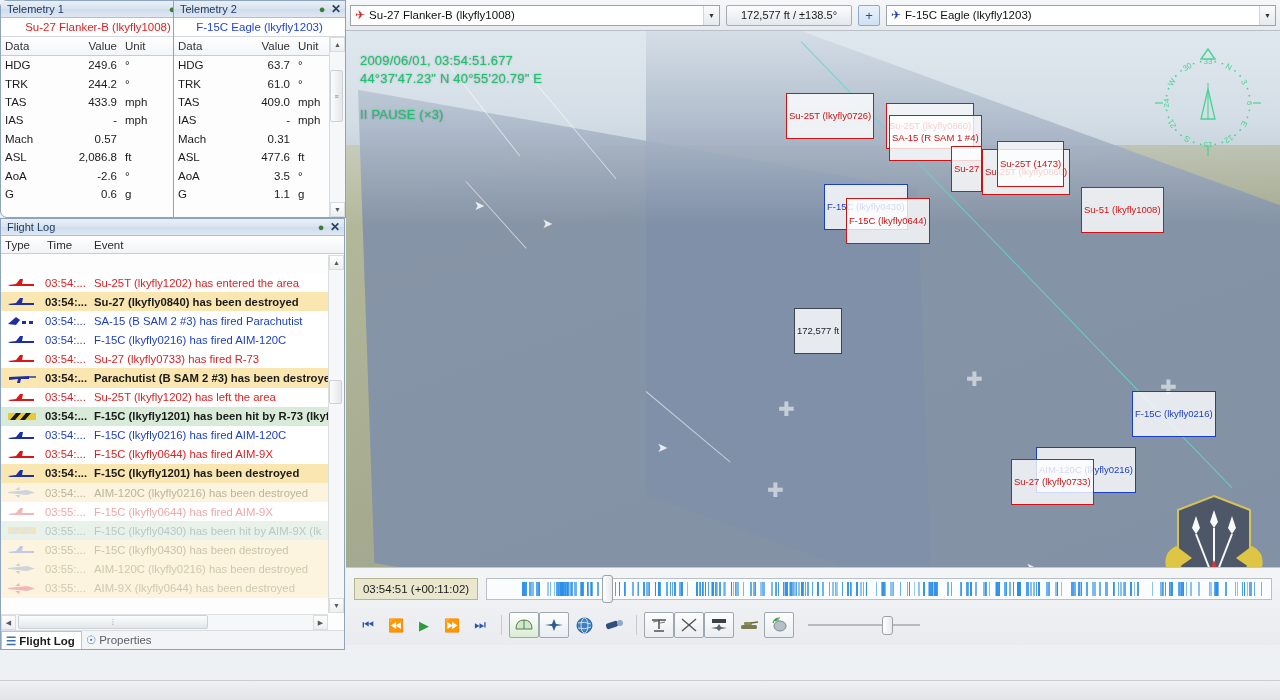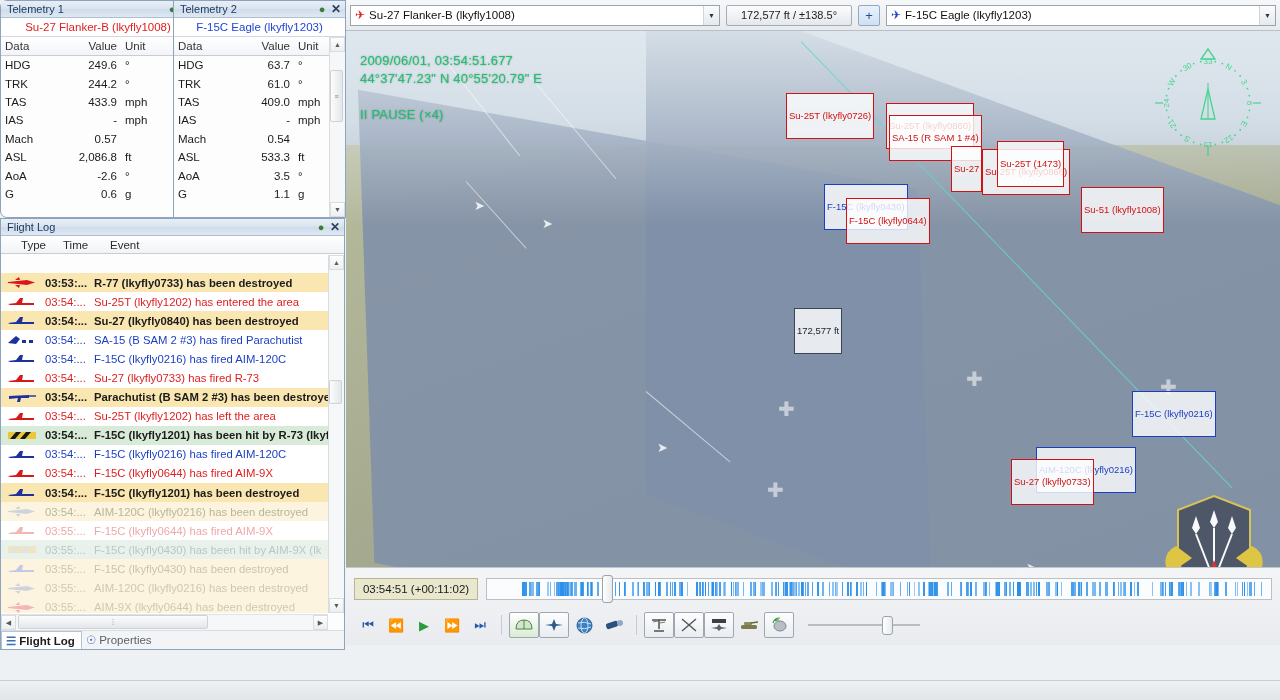--- a/index.html
+++ b/index.html
@@ -71,21 +71,21 @@
     font-size: 7px; color: #7a7f85;
   }
 
   
   #flightlog { left: 0; top: 218px; width: 345px; height: 432px; }
   .log-head {
     display: flex; height: 18px; align-items: center;
     background: linear-gradient(to bottom,#ffffff,#f1f3f6);
     border-bottom: 1px solid #c8cdd4; font-size: 11.5px; color: #2b2b2b;
   }
-  .log-head .c { padding: 0 20px; }
+  .log-head .c { padding: 0 4px; }
   .lc-type { width: 42px; }
   .lc-time { width: 47px; }
   .lc-evt  { flex: 1; }
   .log-body {
     position: absolute; left: 0; right: 16px; top: 54px; bottom: 36px;
     overflow: hidden;
   }
   .log-row {
     display: flex; align-items: center; height: 19.1px;
     font-size: 11.3px; white-space: nowrap;
@@ -360,26 +360,26 @@
           <span class="c c-value">409.0</span>
           <span class="c c-unit">mph</span>
         </div>
         <div class="tel-row">
           <span class="c c-data">IAS</span>
           <span class="c c-value">-</span>
           <span class="c c-unit">mph</span>
         </div>
         <div class="tel-row">
           <span class="c c-data">Mach</span>
-          <span class="c c-value">0.54</span>
+          <span class="c c-value">0.31</span>
           <span class="c c-unit"></span>
         </div>
         <div class="tel-row">
           <span class="c c-data">ASL</span>
-          <span class="c c-value">533.3</span>
+          <span class="c c-value">477.6</span>
           <span class="c c-unit">ft</span>
         </div>
         <div class="tel-row">
           <span class="c c-data">AoA</span>
           <span class="c c-value">3.5</span>
           <span class="c c-unit">°</span>
         </div>
         <div class="tel-row">
           <span class="c c-data">G</span>
           <span class="c c-value">1.1</span>
@@ -400,30 +400,20 @@
       <span class="t">Flight Log</span>
       <span class="pin-icon">●</span>
       <span class="close-icon">✕</span>
     </div>
     <div class="log-head">
       <span class="c lc-type">Type</span>
       <span class="c lc-time">Time</span>
       <span class="c lc-evt">Event</span>
     </div>
     <div class="log-body" id="logrows">
-        <div class="log-row" style="background: rgb(250, 230, 176); color: rgb(27, 27, 27); font-weight: bold;">
-          <span class="ico">
-            <svg width="30" height="13" viewBox="0 0 30 13">
-              <path d="M1 6 L20 4 L28 6.5 L20 9 L1 7 Z" fill="#d81818"></path>
-              <path d="M8 4 L12 1 L13 4 Z M8 9 L12 12 L13 9 Z" fill="#d81818"></path>
-            </svg>
-          </span>
-          <span class="tm">03:53:...</span>
-          <span class="ev">R-77 (lkyfly0733) has been destroyed</span>
-        </div>
         <div class="log-row" style="background: rgb(255, 255, 255); color: rgb(224, 32, 32);">
           <span class="ico">
             <svg width="30" height="13" viewBox="0 0 30 13">
               <path d="M1 9 L9 8 L13 3 L16 3 L15 8 L27 8 L27 10 L3 10 Z" fill="#d81818"></path>
             </svg>
           </span>
           <span class="tm">03:54:...</span>
           <span class="ev">Su-25T (lkyfly1202) has entered the area</span>
         </div>
         <div class="log-row" style="background: rgb(250, 230, 176); color: rgb(27, 27, 27); font-weight: bold;">
@@ -642,21 +632,21 @@
     <span class="plane-glyph" style="left:311px;top:410px;">➤</span>
     <span class="plane-glyph" style="left:680px;top:530px;">➤</span>
 
     <span class="crossmark" style="left:432px;top:368px;">✚</span>
     <span class="crossmark" style="left:620px;top:338px;">✚</span>
     <span class="crossmark" style="left:421px;top:449px;">✚</span>
     <span class="crossmark" style="left:814px;top:346px;">✚</span>
 
     <div class="osd big" style="left:14px;top:22px;">2009/06/01, 03:54:51.677</div>
     <div class="osd big" style="left:14px;top:40px;">44°37'47.23" N 40°55'20.79" E</div>
-    <div class="osd big" style="left:14px;top:76px;">II PAUSE (×4)</div>
+    <div class="osd big" style="left:14px;top:76px;">II PAUSE (×3)</div>
 
     <div id="labels">
         <div class="tag red" style="left: 440px; top: 62px;">Su-25T (lkyfly0726)</div>
         <div class="tag red" style="left: 540px; top: 72px;">Su-25T (lkyfly0860)</div>
         <div class="tag red" style="left: 543px; top: 84px;">SA-15 (R SAM 1 #4)</div>
         <div class="tag red" style="left: 605px; top: 115px;">Su-27</div>
         <div class="tag red" style="left: 636px; top: 118px;">Su-25T (lkyfly0866)</div>
         <div class="tag red" style="left: 651px; top: 110px;">Su-25T (1473)</div>
         <div class="tag blue" style="left: 478px; top: 153px; text-align: center;">F-15C (lkyfly0430)</div>
         <div class="tag red" style="left: 500px; top: 167px;">F-15C (lkyfly0644)</div>

